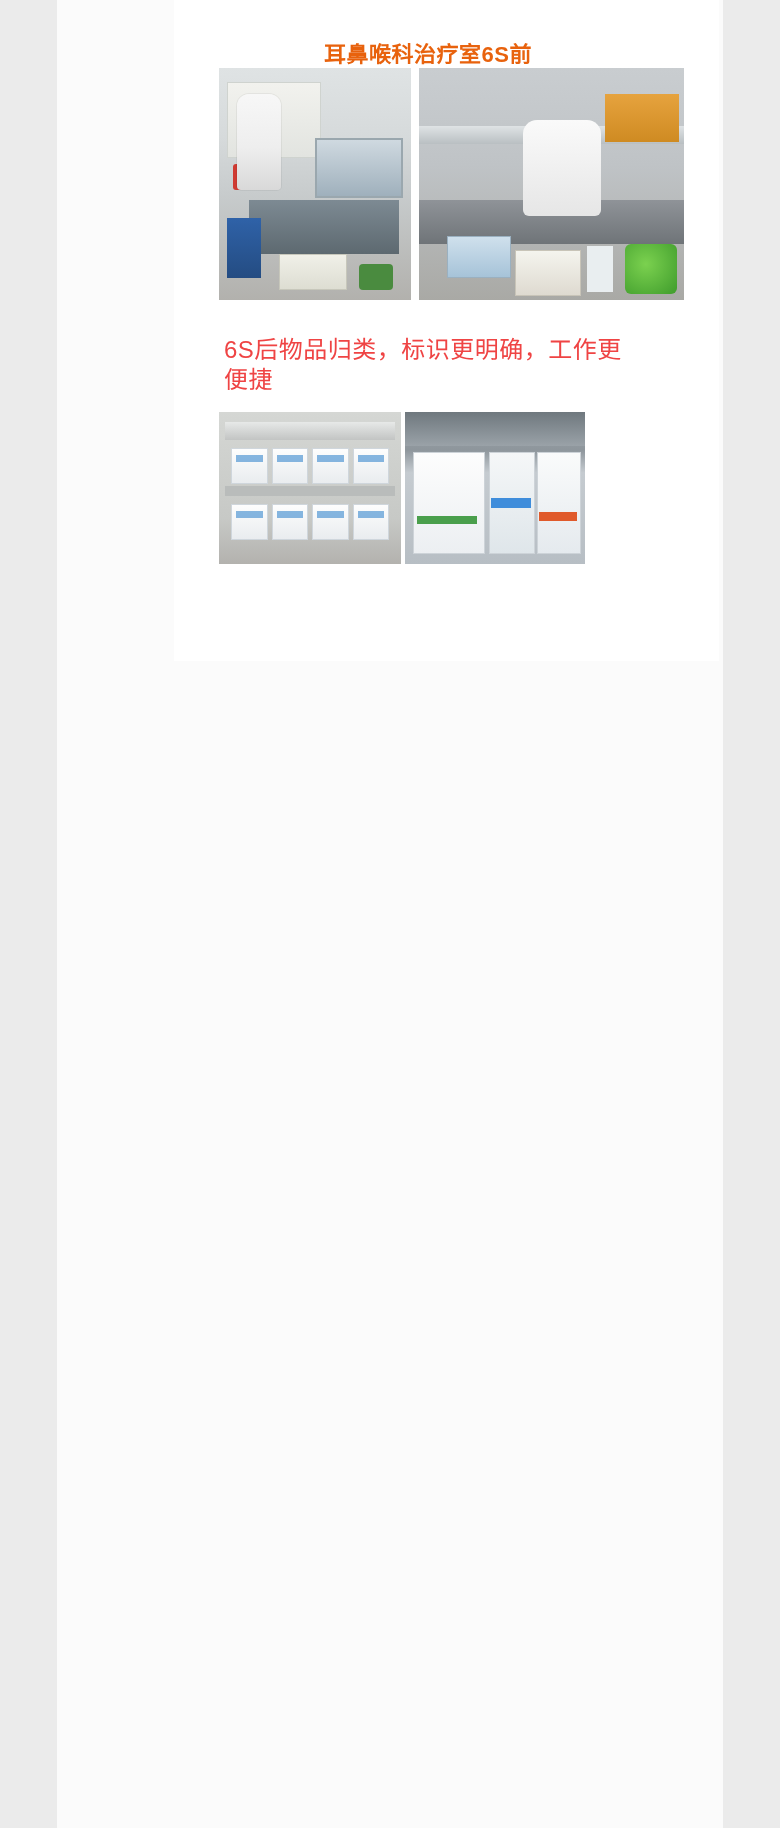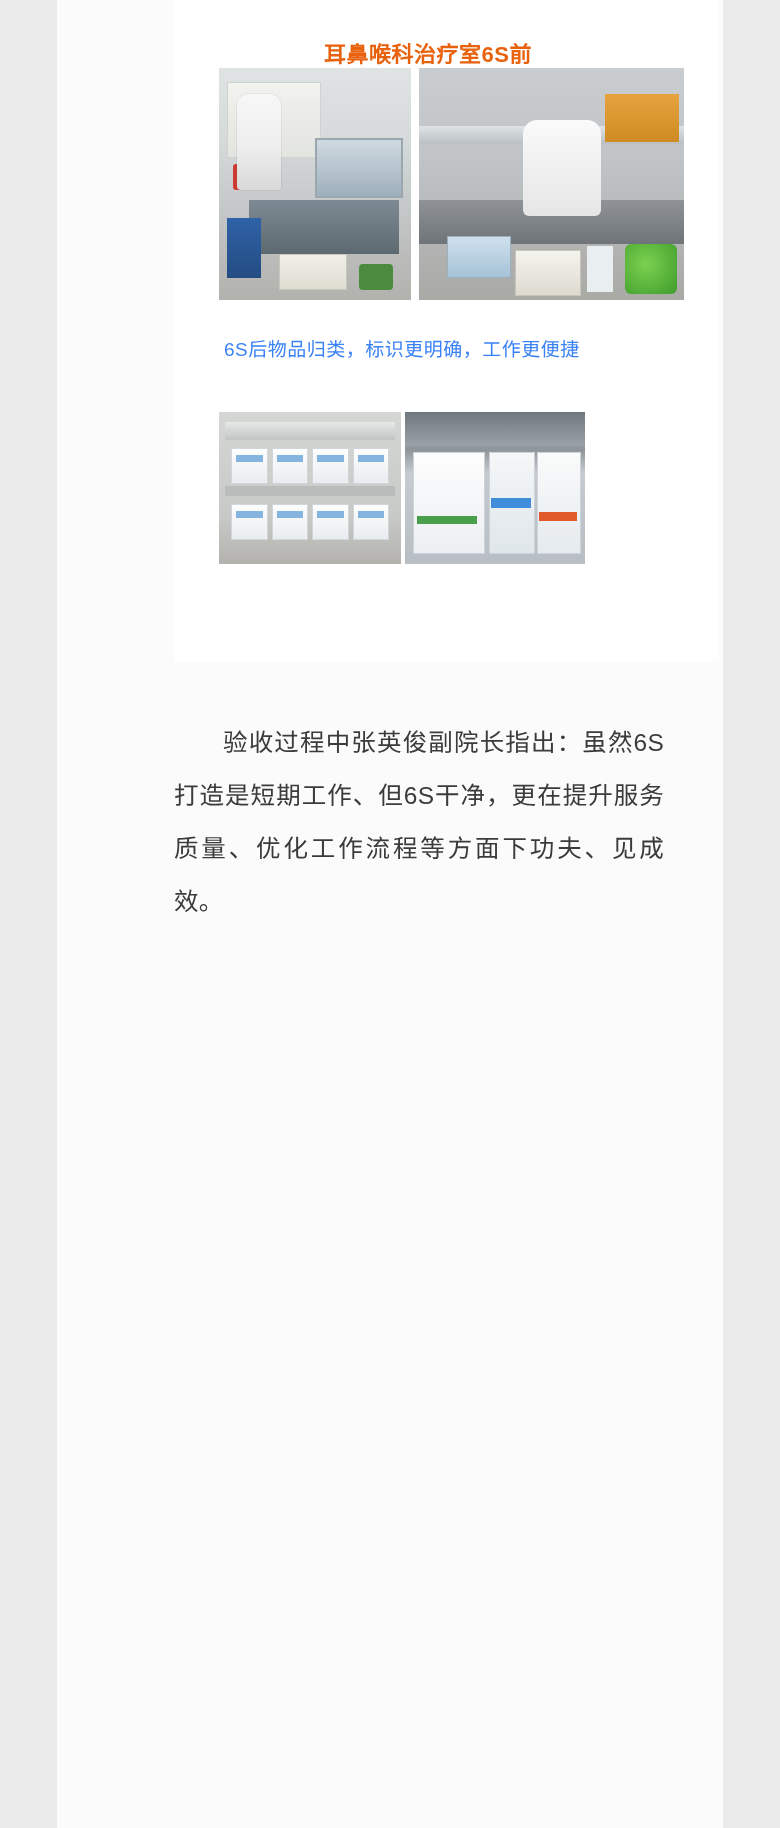--- a/index.html
+++ b/index.html
@@ -64,23 +64,23 @@
     background: #b9bcc0;
   }
   .photo-1 { width: 192px; height: 232px; }
   .photo-2 { width: 265px; height: 232px; }
 
   .caption {
     position: absolute;
     left: 50px;
     top: 335px;
     width: 420px;
-    font-size: 19px;
+    font-size: 24px;
     line-height: 30px;
-    color: #3b82f6;
+    color: #ef4444;
     letter-spacing: 0.5px;
   }
   .photo-row-2 {
     position: absolute;
     left: 45px;
     top: 412px;
     width: 465px;
     height: 152px;
     display: flex;
     gap: 4px;
@@ -308,17 +308,16 @@
           <div class="tray t3"></div>
           <div class="band"></div>
           <div class="band2"></div>
           <div class="band3"></div>
         </div>
       </div>
 
     </div>
 
     <div class="body-text">
-      <p>验收过程中张英俊副院长指出：虽然6S打造是短期工作、但6S干净，更在提升服务质量、优化工作流程等方面下功夫、见成效。</p>
     </div>
 
   </div>
 </div>
 
 </body></html>

